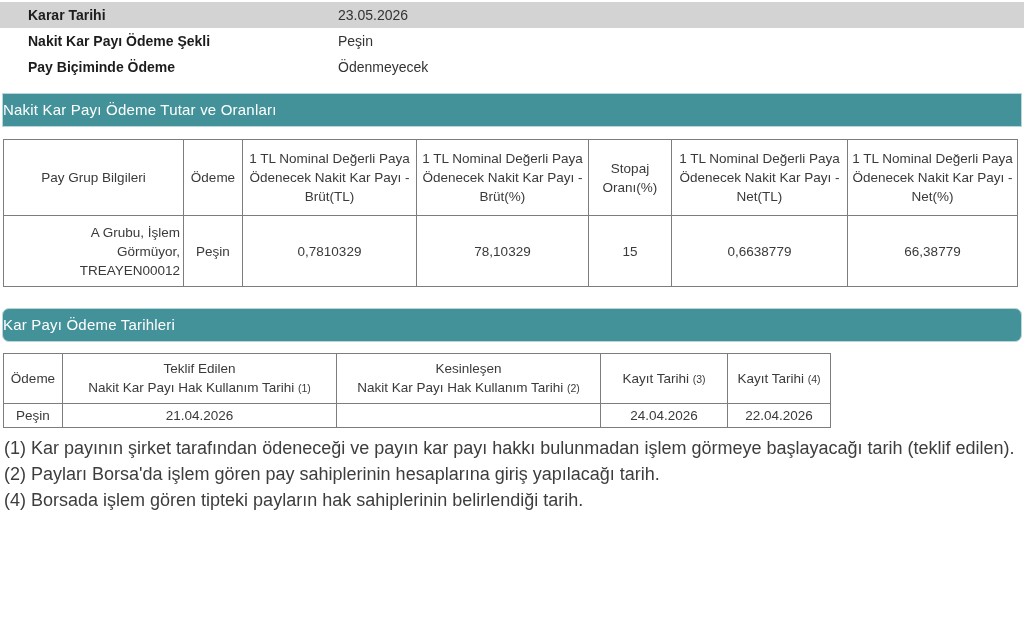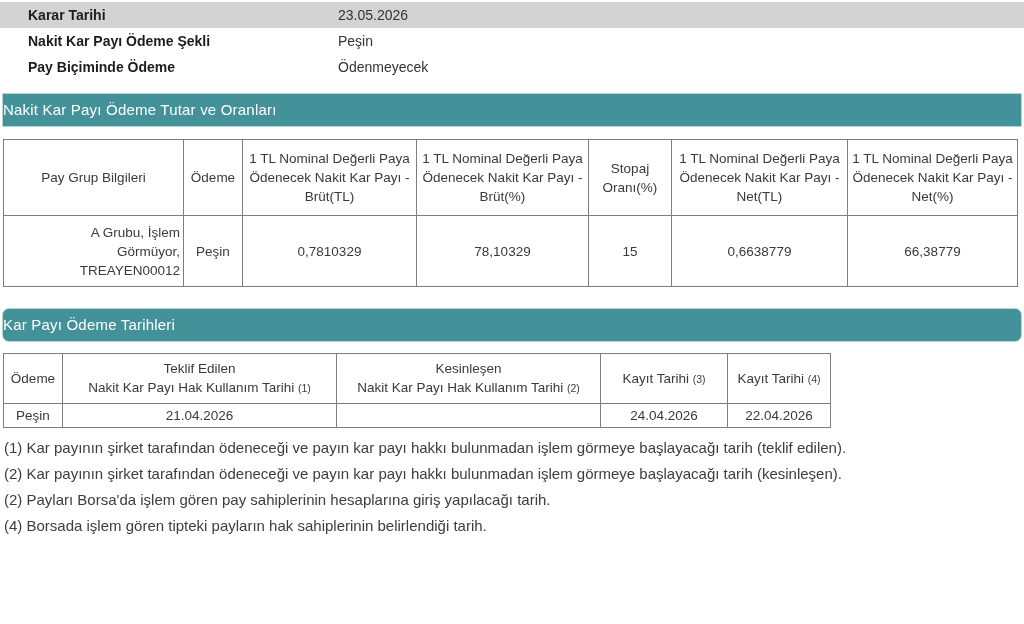--- a/index.html
+++ b/index.html
@@ -75,21 +75,21 @@
   .amounts-table .row-b td { font-weight:bold; }
 
   
   .dates-table { width:827px; }
   .dates-table th { padding:5px 1px; }
   .dates-table td { height:24px; padding:2px; }
   .hdr-line { display:block; }
   .note-sm { font-size:10.5px; }
 
   
-  .footnotes { margin-top:7px; margin-left:4px; font-size:15px; color:#3d3d3d; }
+  .footnotes { margin-top:7px; margin-left:4px; font-size:18px; color:#3d3d3d; }
   .footnote { line-height:26px; }
 </style>
 </head>
 <body>
 
 <div class="page">
 
   <div class="info-list">
     <div class="info-row striped">
       <div class="info-label">Karar Tarihi</div>
@@ -174,18 +174,17 @@
         <td>21.04.2026</td>
         <td></td>
         <td>24.04.2026</td>
         <td>22.04.2026</td>
       </tr>
     </tbody>
   </table>
 
   <div class="footnotes">
     <div class="footnote">(1) Kar payının şirket tarafından ödeneceği ve payın kar payı hakkı bulunmadan işlem görmeye başlayacağı tarih (teklif edilen).</div>
-    <div class="footnote">(2) Kar payının şirket tarafından ödeneceği ve payın kar payı hakkı bulunmadan işlem görmeye başlayacağı tarih (kesinleşen).</div>
     <div class="footnote">(2) Payları Borsa'da işlem gören pay sahiplerinin hesaplarına giriş yapılacağı tarih.</div>
     <div class="footnote">(4) Borsada işlem gören tipteki payların hak sahiplerinin belirlendiği tarih.</div>
   </div>
 
 </div>
 
 </body></html>

